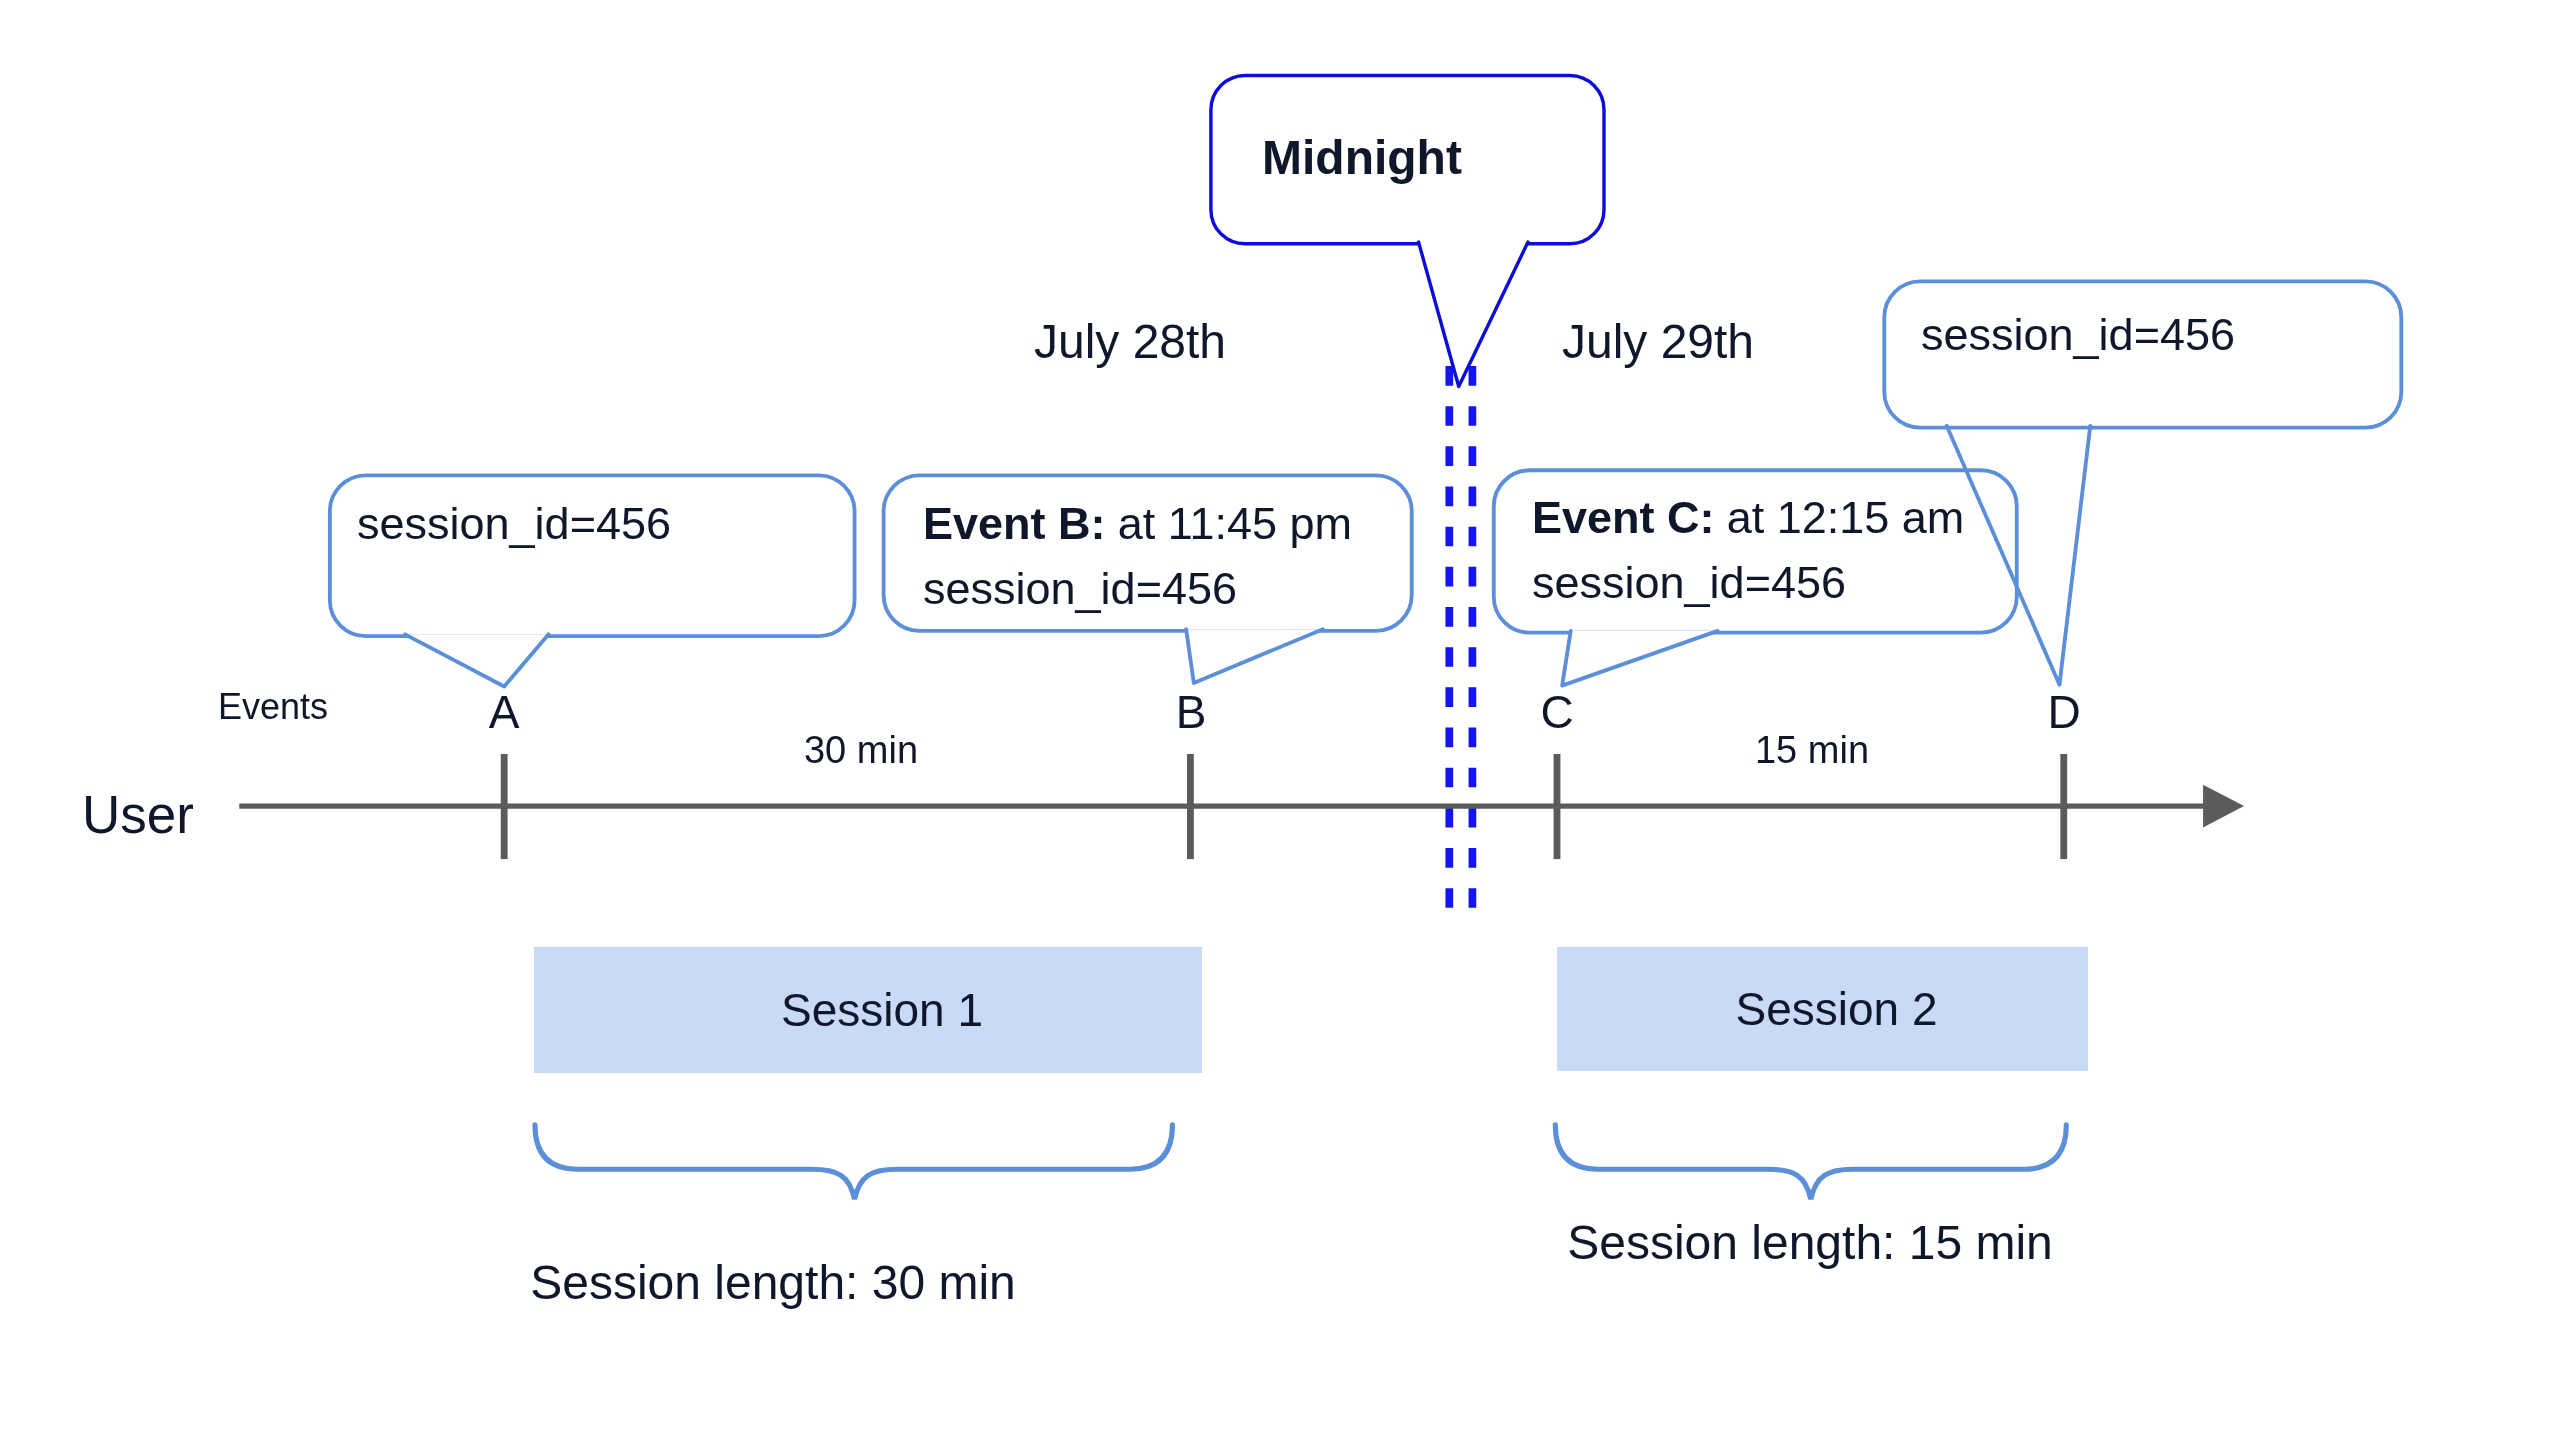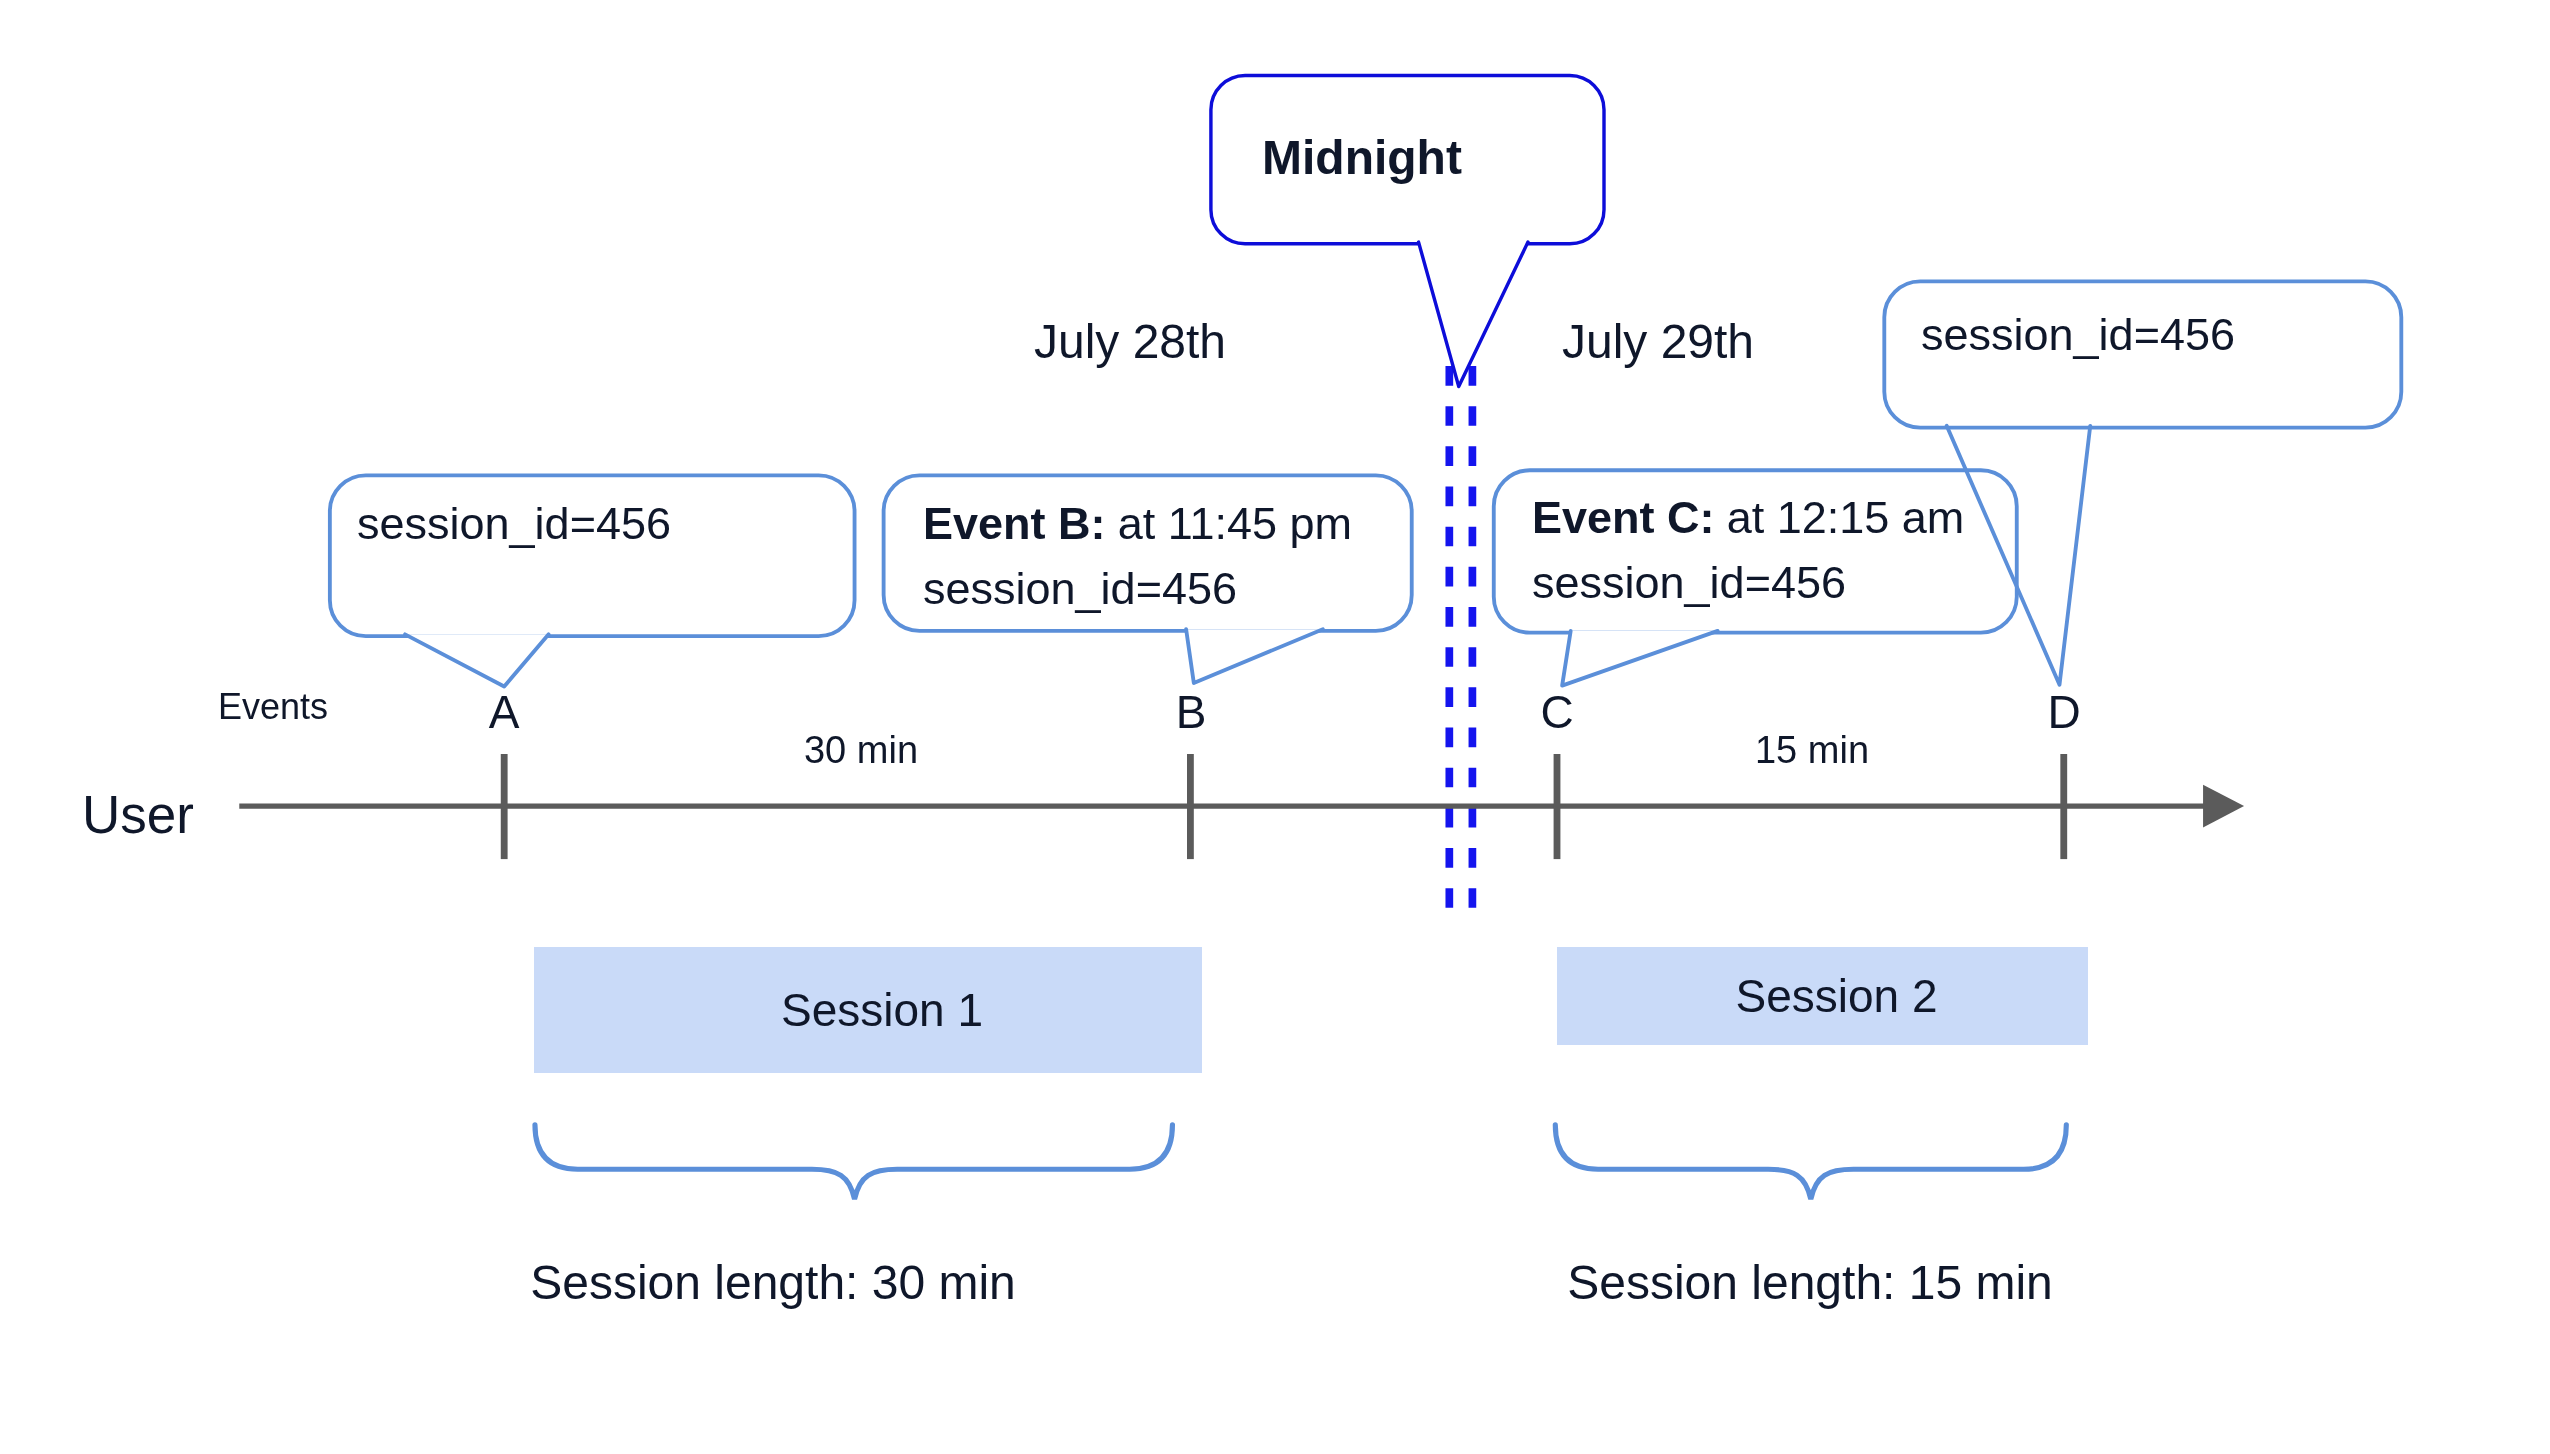--- a/index.html
+++ b/index.html
@@ -104,21 +104,21 @@
   <div class="txt tick-letter centered" style="left:1191px;top:685px;">B</div>
   <div class="txt tick-letter centered" style="left:1557px;top:685px;">C</div>
   <div class="txt tick-letter centered" style="left:2064px;top:685px;">D</div>
   <div class="txt user-label centered" style="left:138px;top:784px;">User</div>
   <div class="txt interval-label centered" style="left:861px;top:729px;">30 min</div>
   <div class="txt interval-label centered" style="left:1812px;top:729px;">15 min</div>
 
   <div class="session-box" style="left:534px;top:947px;width:640px;height:126px;">
     <span>Session 1</span>
   </div>
-  <div class="session-box" style="left:1557px;top:947px;width:503px;height:98px;">
+  <div class="session-box" style="left:1557px;top:947px;width:503px;height:124px;">
     <span>Session 2</span>
   </div>
 
   <div class="txt length-label centered" style="left:773px;top:1255px;">Session length: 30 min</div>
-  <div class="txt length-label centered" style="left:1810px;top:1255px;">Session length: 15 min</div>
+  <div class="txt length-label centered" style="left:1810px;top:1215px;">Session length: 15 min</div>
 
 </div>
 
 
 </body></html>

